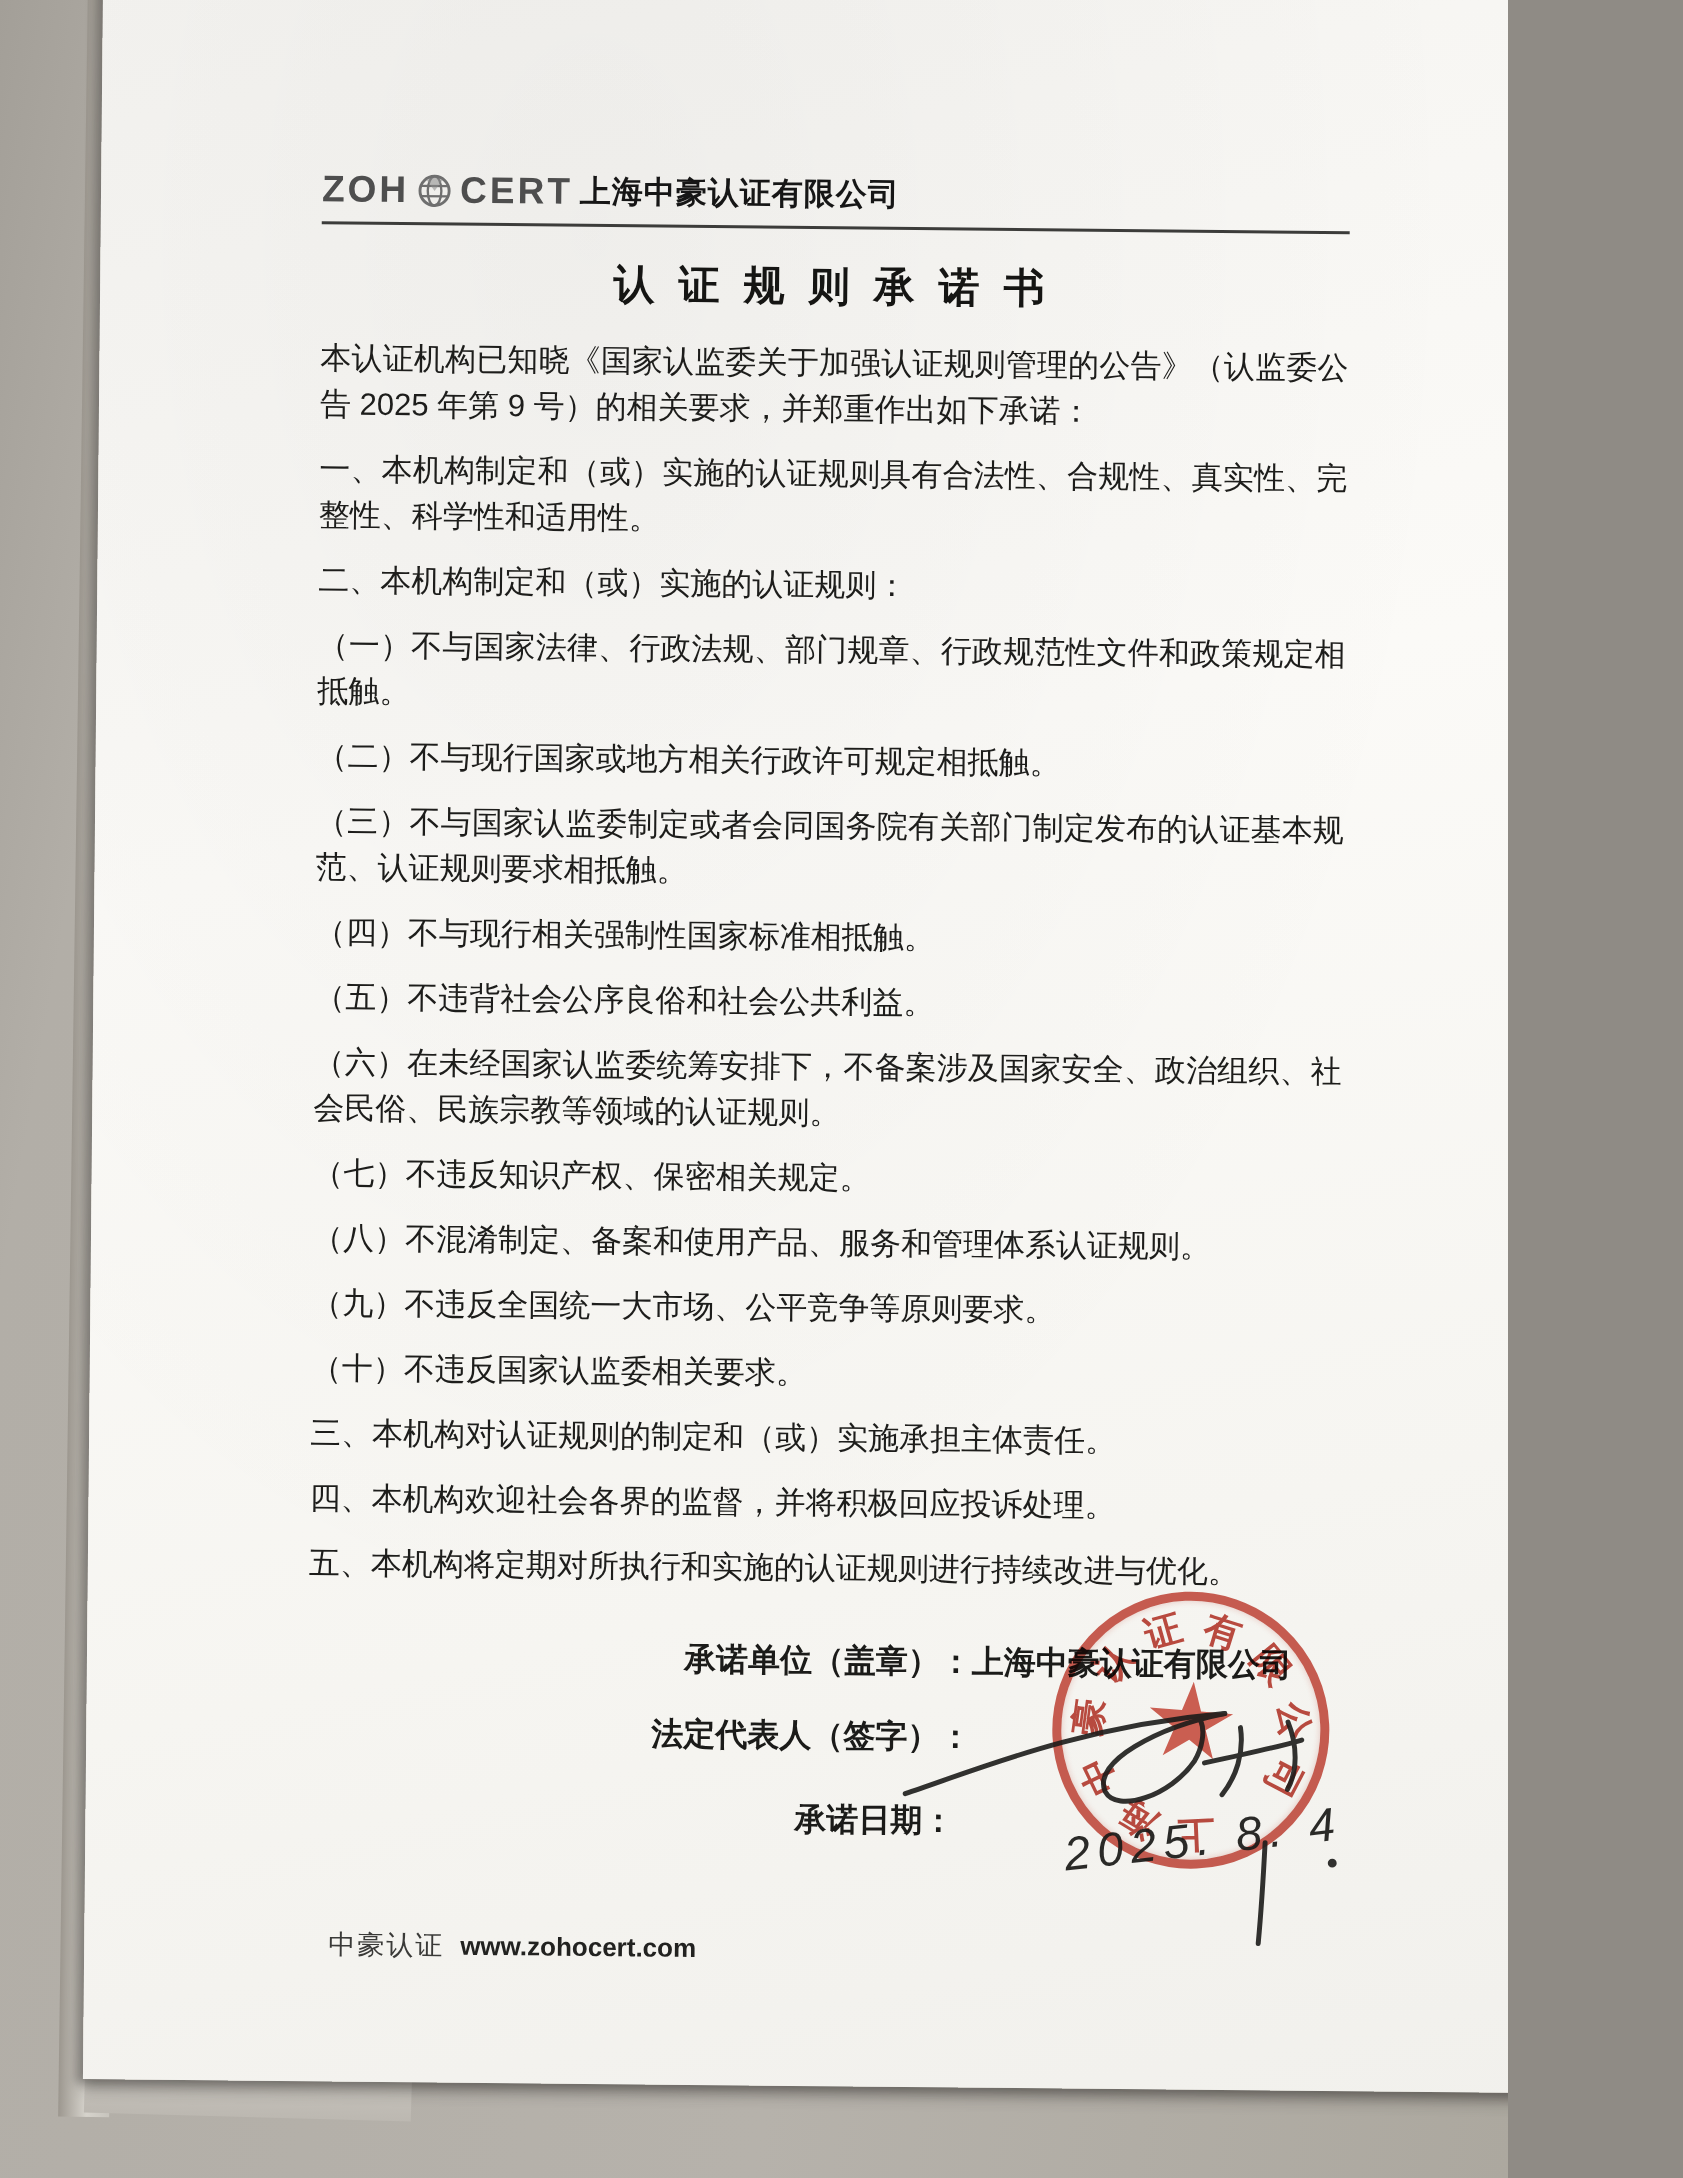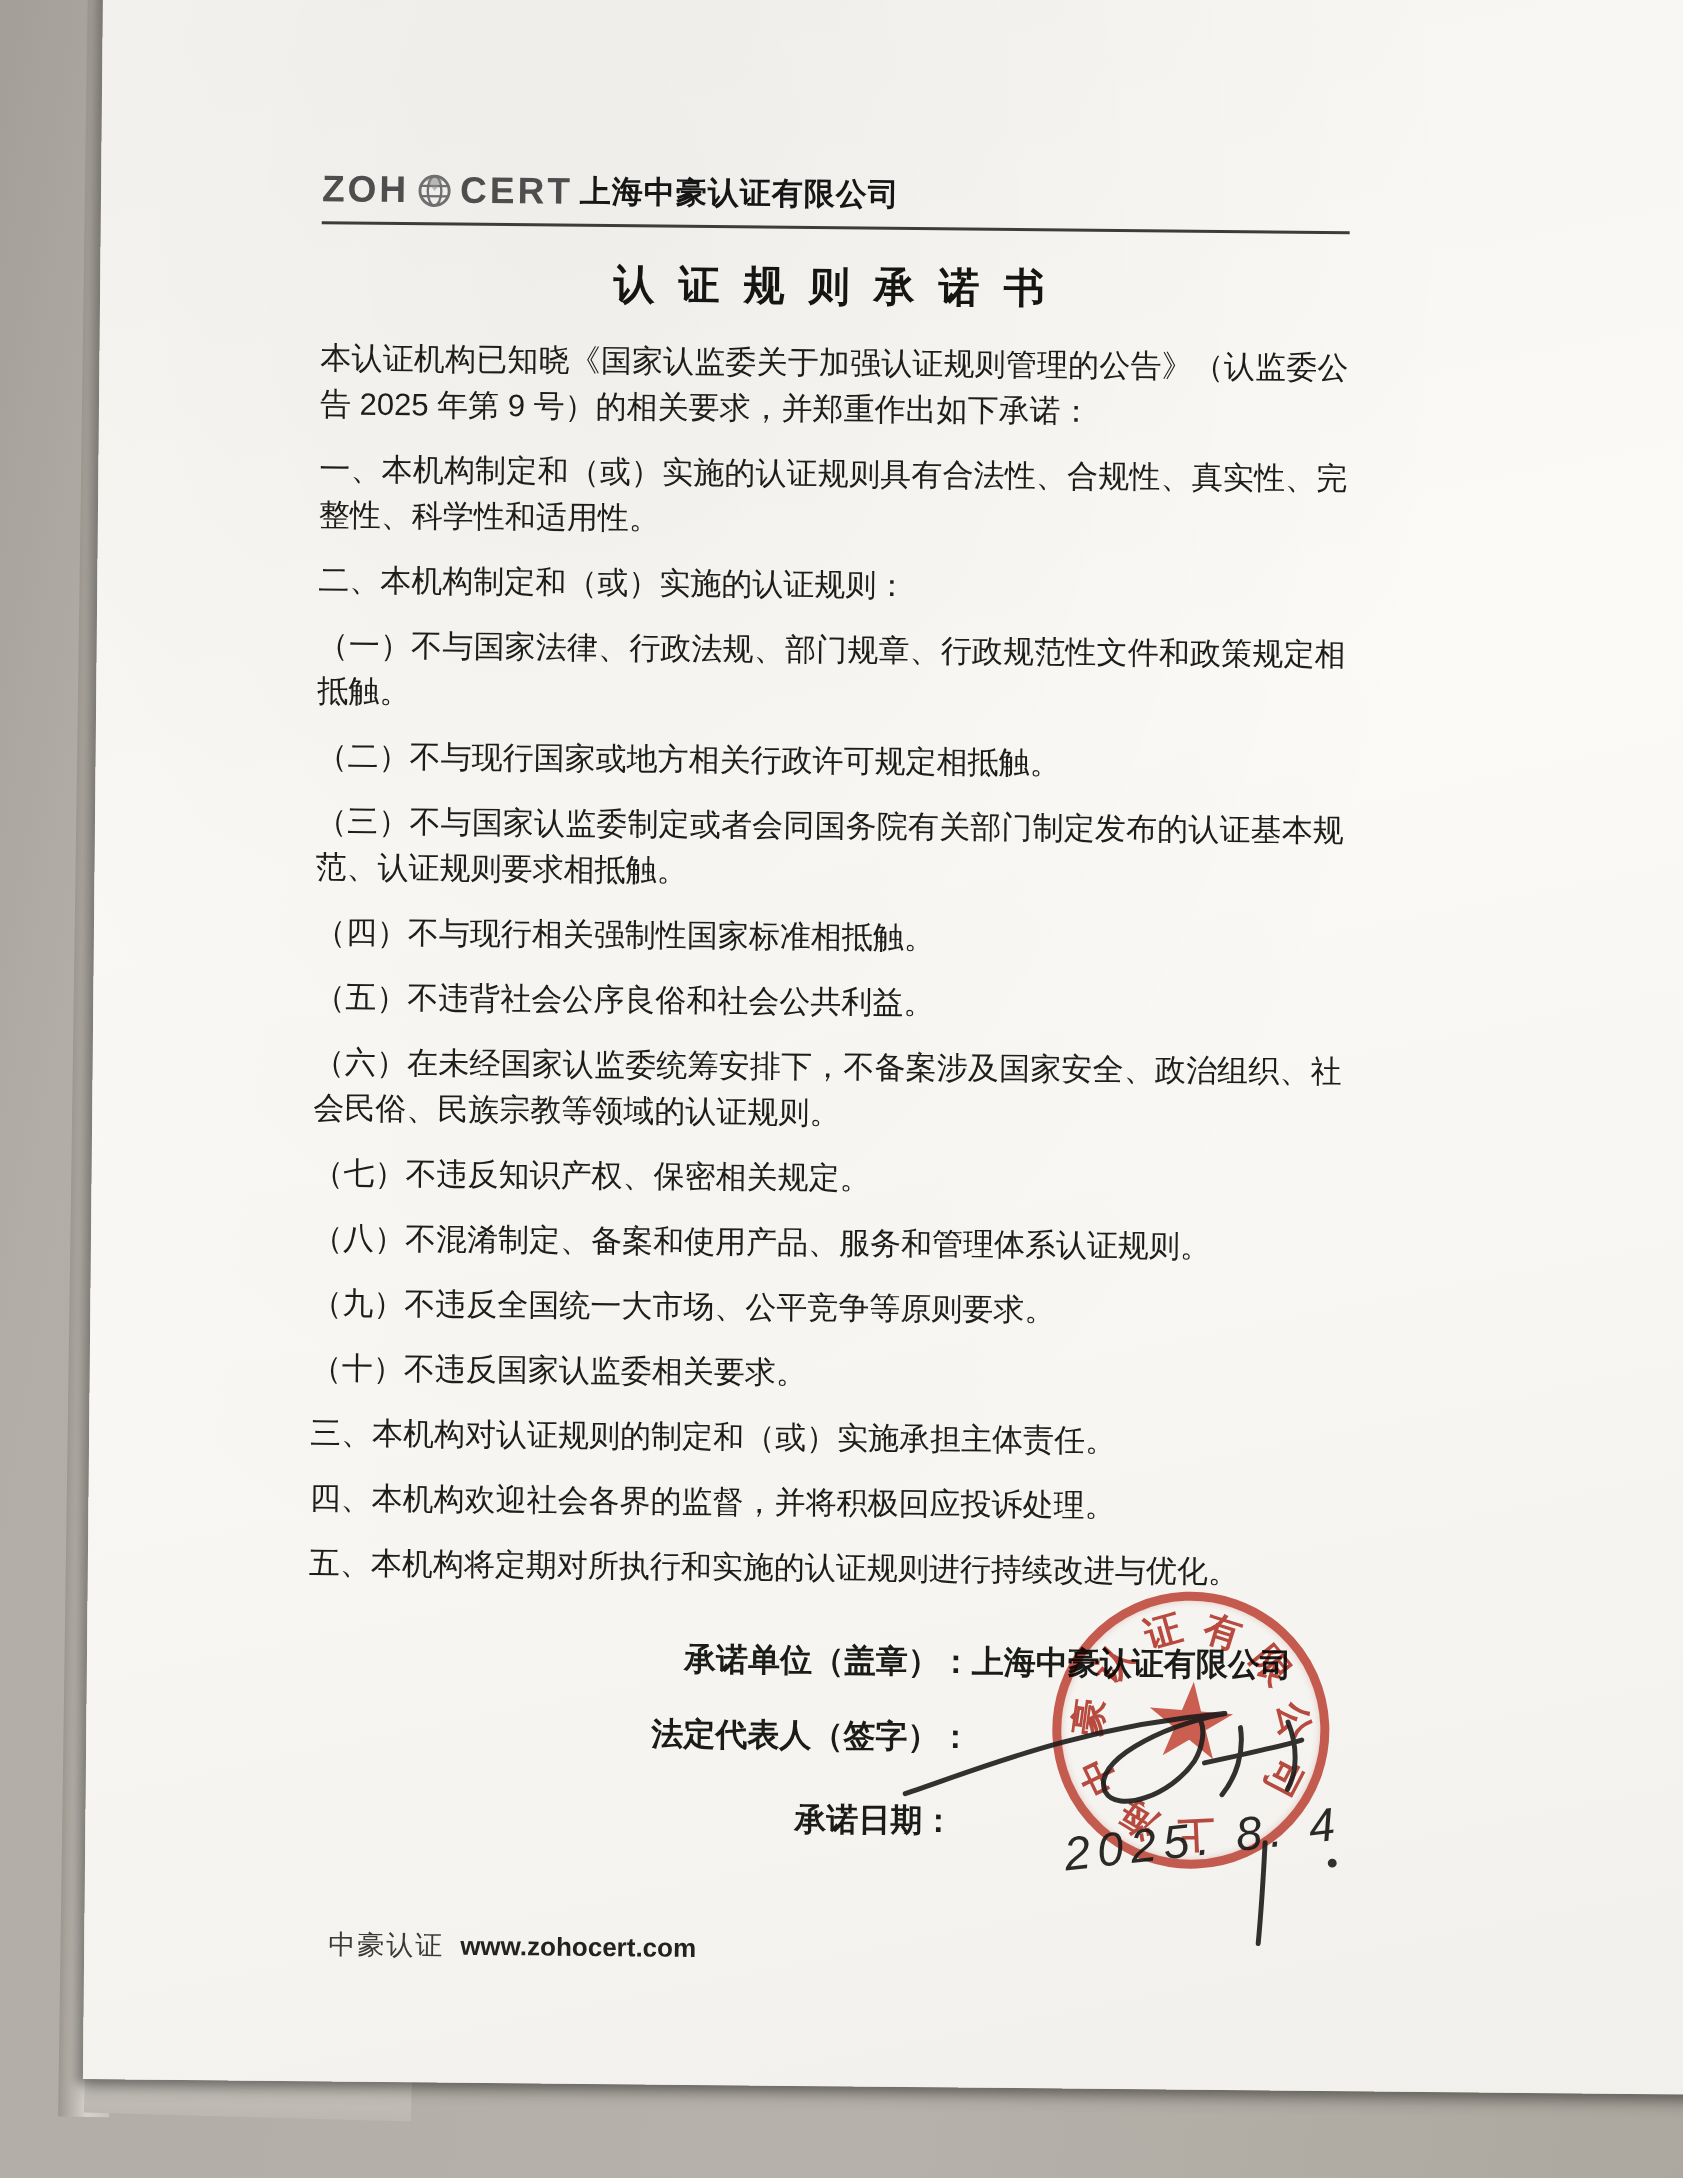--- a/index.html
+++ b/index.html
@@ -1,17 +1,17 @@
 <!DOCTYPE html>
 <html><head>
 <meta charset="utf-8">
 <style>
   html,body{margin:0;padding:0;background:#8f8b85;}
   #stage{
-    position:relative;width:1683px;height:2178px;overflow:hidden;
+    position:relative;width:1508px;height:2178px;overflow:hidden;
     background:linear-gradient(100deg,#a39f98 0%,#b2aea7 12%,#b6b2ab 60%,#aca89f 100%);
     font-family:"Liberation Sans","DejaVu Sans",sans-serif;
   }
   
   .under-sheet{
     position:absolute;left:73px;top:-12px;width:51px;height:2129px;
     background:linear-gradient(90deg,#9c978f,#d6d3cc 55%,#c7c4bd);
     transform:rotate(0.8deg);
   }
   .corner-sheet{

